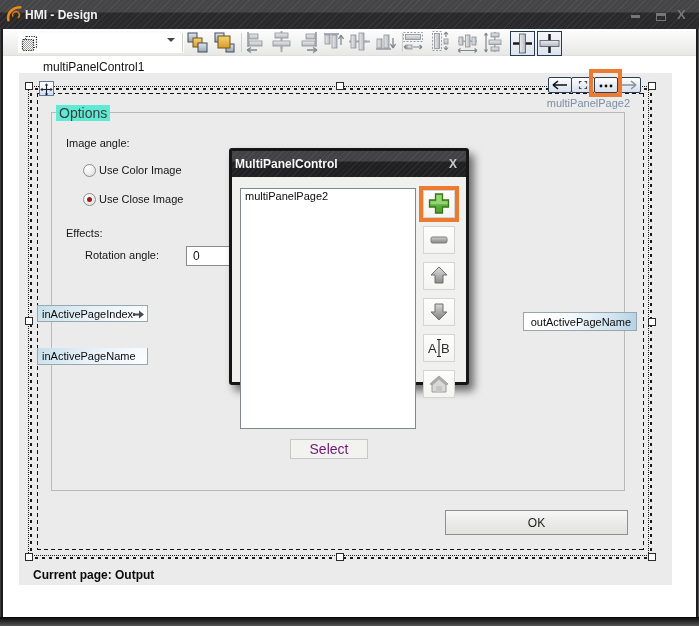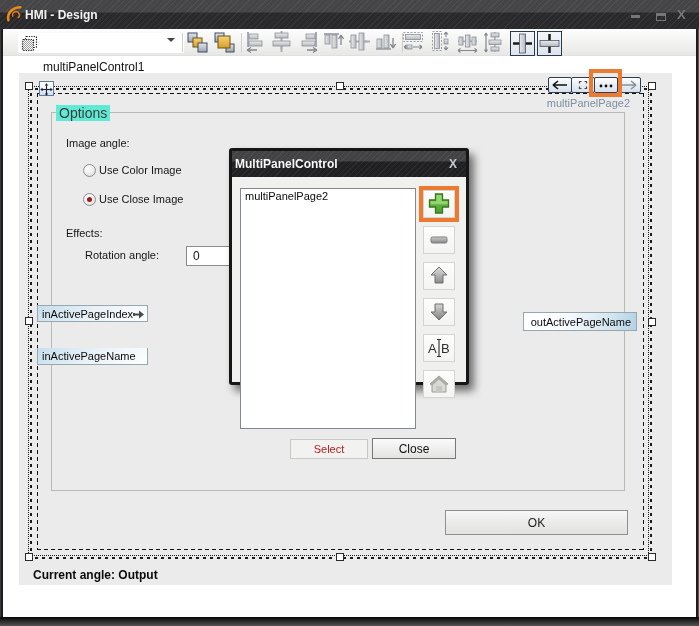--- a/index.html
+++ b/index.html
@@ -68,21 +68,21 @@
   background:
     repeating-linear-gradient(135deg, rgba(255,255,255,0.055) 0 1px, rgba(255,255,255,0) 1px 4px),
     linear-gradient(#424245 0, #424245 10px, #202022 11px, #202022 100%);
 }
 #dlgtitletext { left:3px; top:0; height:26px; line-height:27px; color:#fafafa; font-size:12px; font-weight:bold; }
 #dlgx { left:217px; top:0px; height:26px; line-height:27px; font-size:12px; font-weight:bold; color:#c6cbd2; }
 #listbox { left:8px; top:37px; width:176px; height:241px; background:#fff; border:1px solid #828790; }
 #listbox div { font-size:11px; color:#0a0a0a; line-height:14px; padding-left:4px; padding-top:0px; }
 .sbtn { left:191px; width:32px; height:28px; border:1px solid #d4d4d0; background:linear-gradient(#fdfdfc,#f4f4f2); }
 #orangeplus { left:187px; top:35px; width:40px; height:36px; border:4px solid #ec7a30; }
-#selectbtn { left:58px; top:288px; width:78px; height:20px; border:1px solid #c8c8c8; background:#f2f2f1; text-align:center; line-height:19px; font-size:11px; color:#b91c1c; }
+#selectbtn { left:58px; top:288px; width:78px; height:20px; border:1px solid #c8c8c8; background:#f2f2f1; text-align:center; line-height:19px; font-size:14px; color:#701a75; }
 #closebtn2 { left:140px; top:287px; width:84px; height:21px; border:1px solid #777; background:linear-gradient(#fafafa,#e4e4e3); text-align:center; line-height:20px; font-size:12px; color:#111; }
 </style>
 </head>
 <body>
 <div class="abs" id="titlebar"></div>
 <svg class="abs" id="titleicon" style="left:4px;top:4px" width="18" height="18" viewBox="0 0 18 18">
   <path d="M4.4 16.2 C3.0 9.5 7.5 3.6 16.2 3.2" stroke="#ef8c14" stroke-width="2.5" fill="none" stroke-linecap="round"></path>
   <circle cx="12" cy="11" r="3.4" stroke="#e07b12" stroke-width="1.5" fill="none" stroke-dasharray="15.4 6" transform="rotate(150 12 11)"></circle>
 </svg>
 <div class="abs" id="titletext">HMI - Design</div>
@@ -300,21 +300,21 @@
   <svg class="abs" style="right:3px;top:4px;" width="11" height="9" viewBox="0 0 11 9">
       <rect x="0" y="3" width="2" height="3" fill="#4a4a4a"></rect>
       <rect x="2" y="3.5" width="4" height="2" fill="#4a4a4a"></rect>
       <path d="M6 0.5 L11 4.5 L6 8.5 Z" fill="#4a4a4a"></path>
     </svg>
 </div>
 <div class="abs pin pin-in" style="left:37px;top:312px;width:111px;height:17px;border-top:none;margin-top:36px;">inActivePageName</div>
 <div class="abs pin" id="pinout" style="left:523px;top:312px;width:114px;height:19px;">outActivePageName</div>
 
 <div class="abs" id="okbtn">OK</div>
-<div class="abs" id="statustext">Current angle: Output</div>
+<div class="abs" id="statustext">Current page: Output</div>
 
 <div class="abs" id="dialog">
   <div class="abs" id="dlgtitle"></div>
   <div class="abs" id="dlgtitletext">MultiPanelControl</div>
   <div class="abs" id="dlgx">X</div>
   <div class="abs" id="listbox">
     <div>multiPanelPage2</div>
   </div>
 
   <div class="abs sbtn" style="top:39px;">
@@ -371,14 +371,13 @@
   </div>
   <div class="abs sbtn" style="top:219px;">
     <svg width="30" height="26" viewBox="0 0 30 26">
         <path d="M15 5 L24 13 L22 13 L22 21 L8 21 L8 13 L6 13 Z" fill="#d9d9d6" stroke="#9c9c99" stroke-width="1"></path>
         <path d="M15 5 L24 13.2 L22 14.8 L15 8.4 L8 14.8 L6 13.2 Z" fill="#ababa8"></path>
         <rect x="12" y="15" width="6" height="6" fill="#c6c6c3"></rect>
       </svg>
   </div>
   <div class="abs" id="orangeplus"></div>
   <div class="abs" id="selectbtn">Select</div>
-  <div class="abs" id="closebtn2">Close</div>
 </div>
 
 </body></html>

